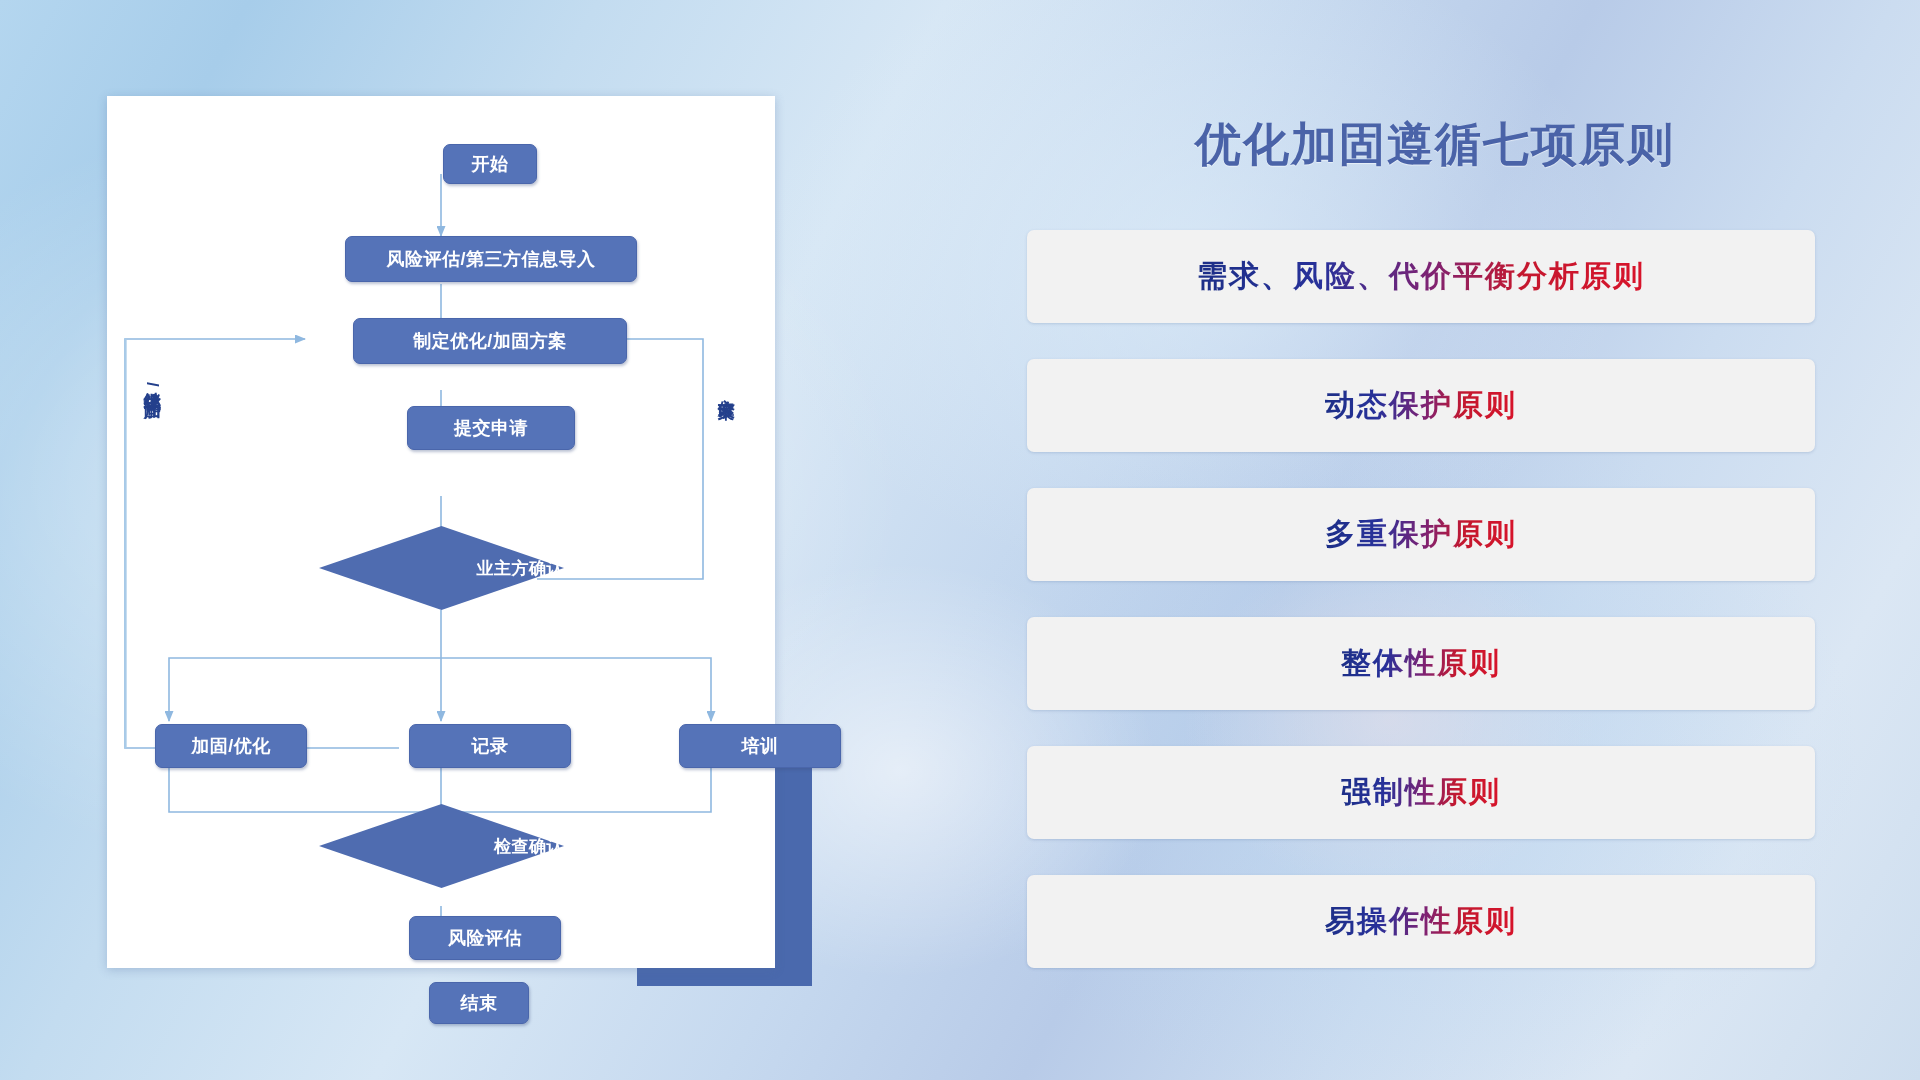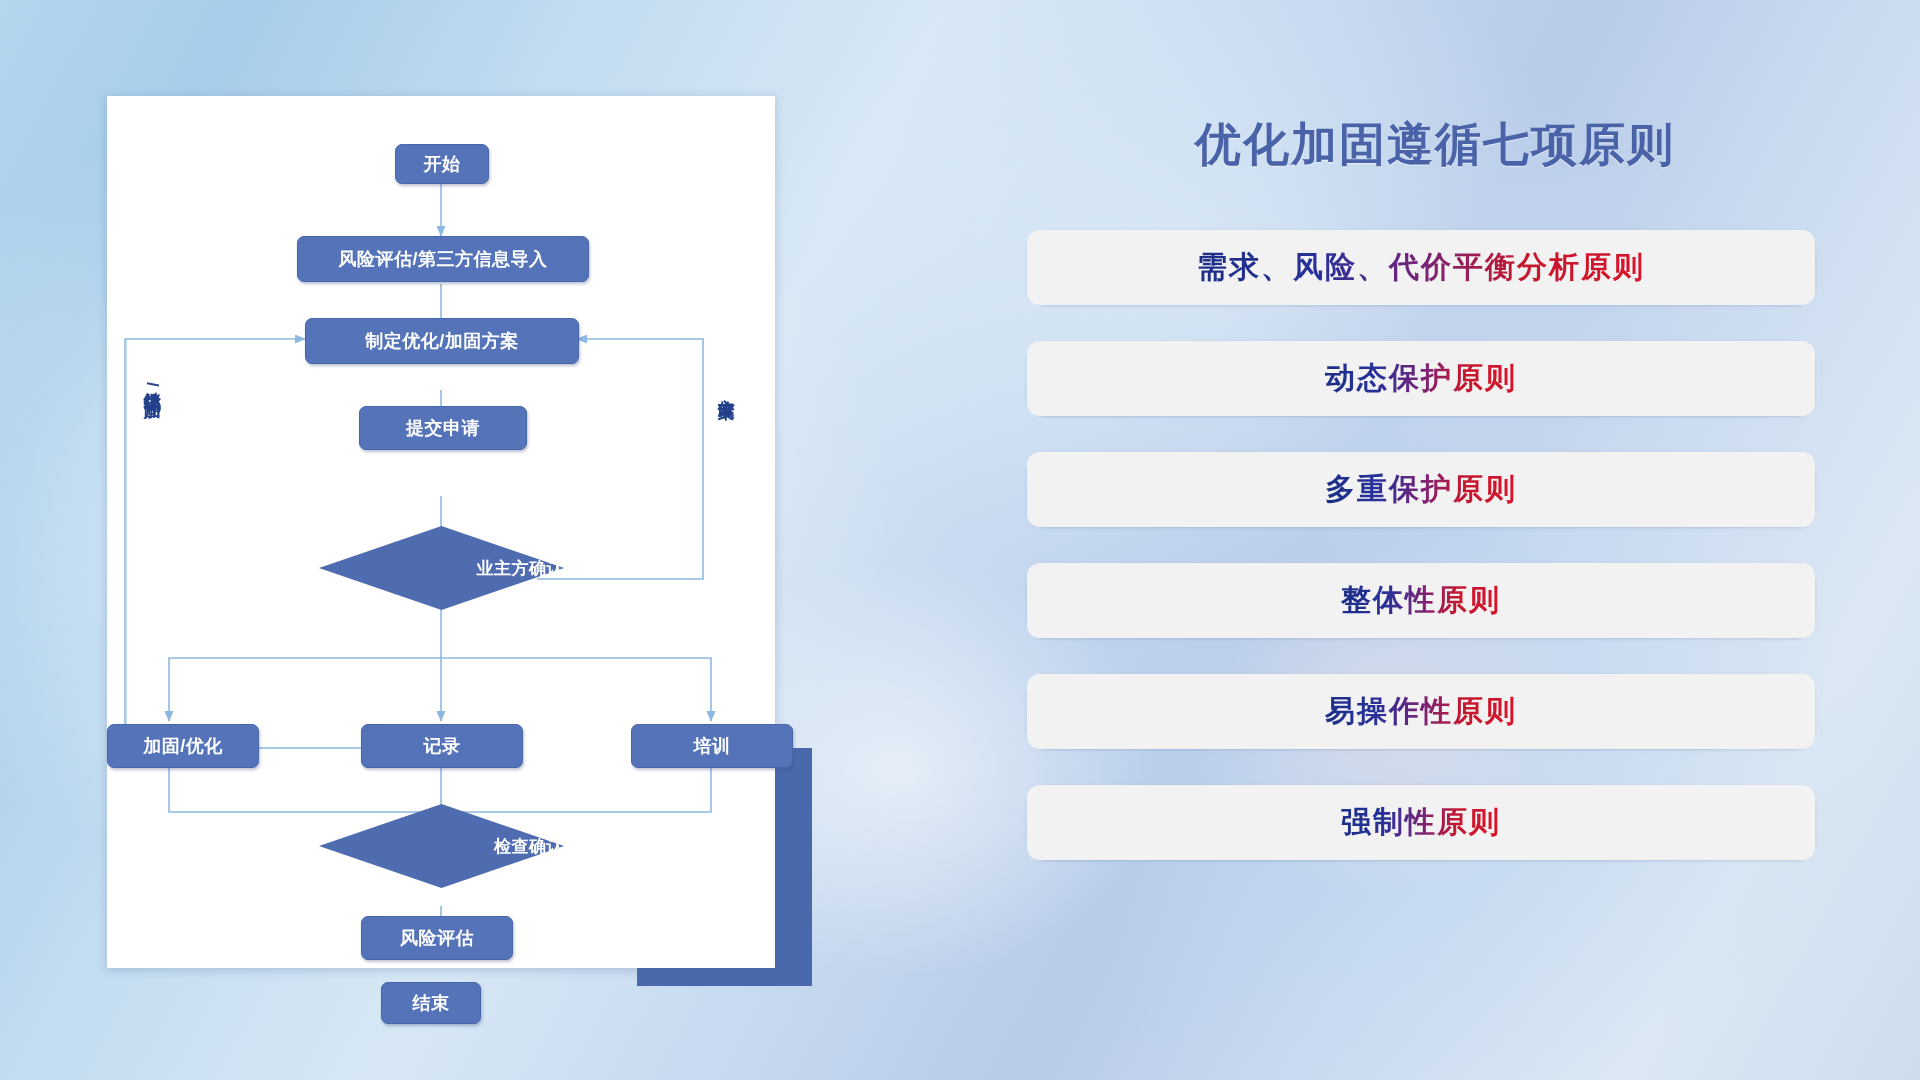--- a/index.html
+++ b/index.html
@@ -75,20 +75,21 @@
     border-radius: 7px;
     color: #ffffff;
     font-size: 18px;
     font-weight: bold;
     display: flex;
     align-items: center;
     justify-content: center;
     box-shadow: 1px 2px 3px rgba(60,80,130,0.35);
     white-space: nowrap;
     letter-spacing: 0.5px;
+    margin-left: 48px;
   }
   .diamond {
     position: absolute;
     display: flex;
     align-items: center;
     justify-content: flex-end;
     color: #ffffff;
     font-size: 17px;
     font-weight: bold;
     letter-spacing: 0.5px;
@@ -140,23 +141,23 @@
     text-shadow: 0 1px 1px rgba(255,255,255,0.55);
   }
   #principle-list {
     position: absolute;
     left: 17px; top: 134px;
     width: 800px;
   }
   .pcard {
     position: relative;
     width: 788px;
-    height: 75px;
+    height: 93px;
     margin-bottom: 36px;
-    border-radius: 20px;
+    border-radius: 7px;
     background: #f2f2f2;
     display: flex;
     align-items: center;
     justify-content: center;
     box-shadow: 0 1px 3px rgba(70,100,150,0.22);
   }
   .pcard::before {
     content: "";
     position: absolute;
     left: -2px; top: -2px;
@@ -317,26 +318,26 @@
       </div>
 
       <div class="pcard">
         <div class="pcard-inner">
           <span class="ptext">整体性原则</span>
         </div>
       </div>
 
       <div class="pcard">
         <div class="pcard-inner">
+          <span class="ptext">强制性原则</span>
+        </div>
+      </div>
+
+      <div class="pcard">
+        <div class="pcard-inner">
           <span class="ptext">易操作性原则</span>
         </div>
       </div>
 
-      <div class="pcard">
-        <div class="pcard-inner">
-          <span class="ptext">强制性原则</span>
-        </div>
-      </div>
-
     </div>
   </div>
 
 </div>
 
 </body></html>

